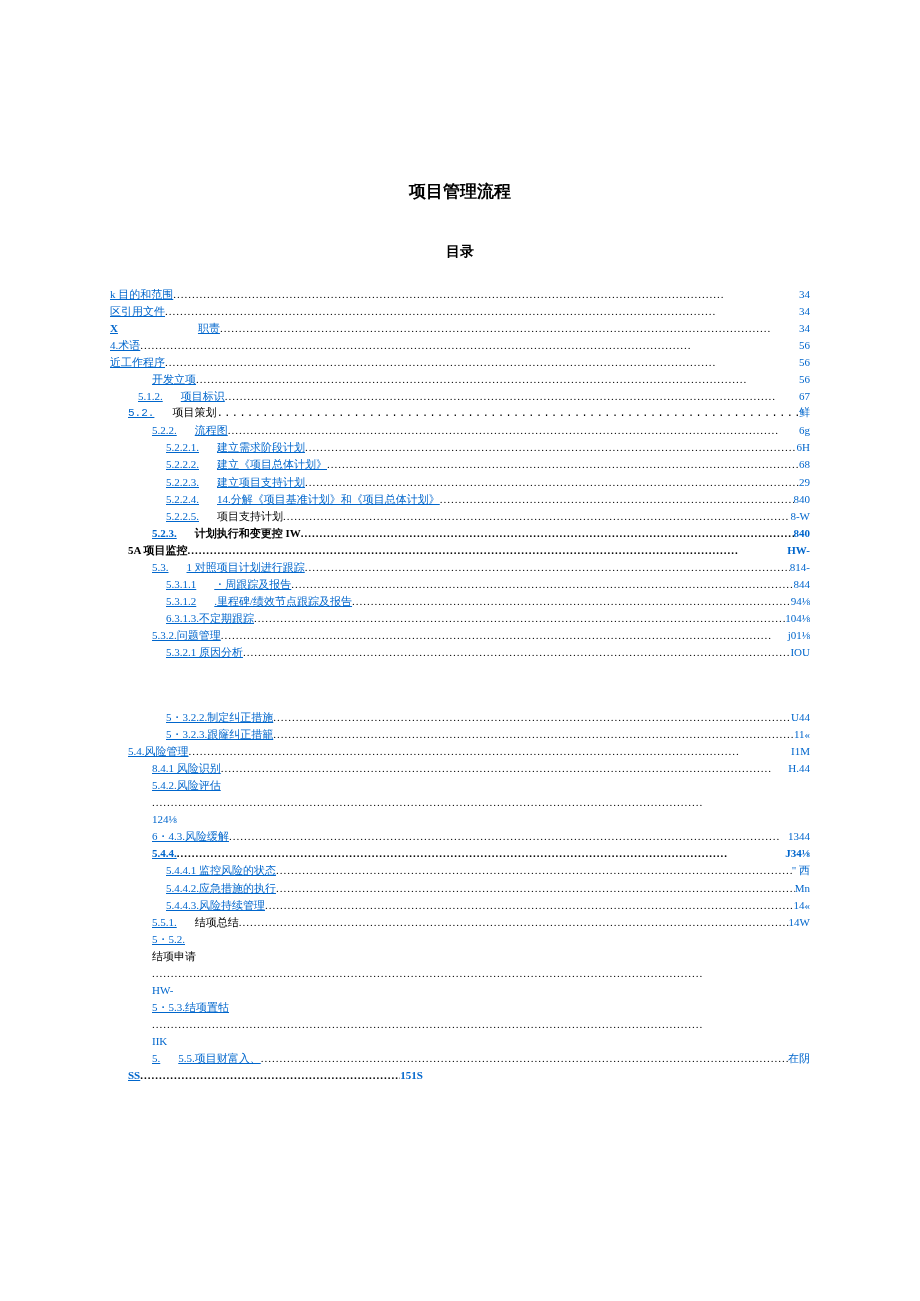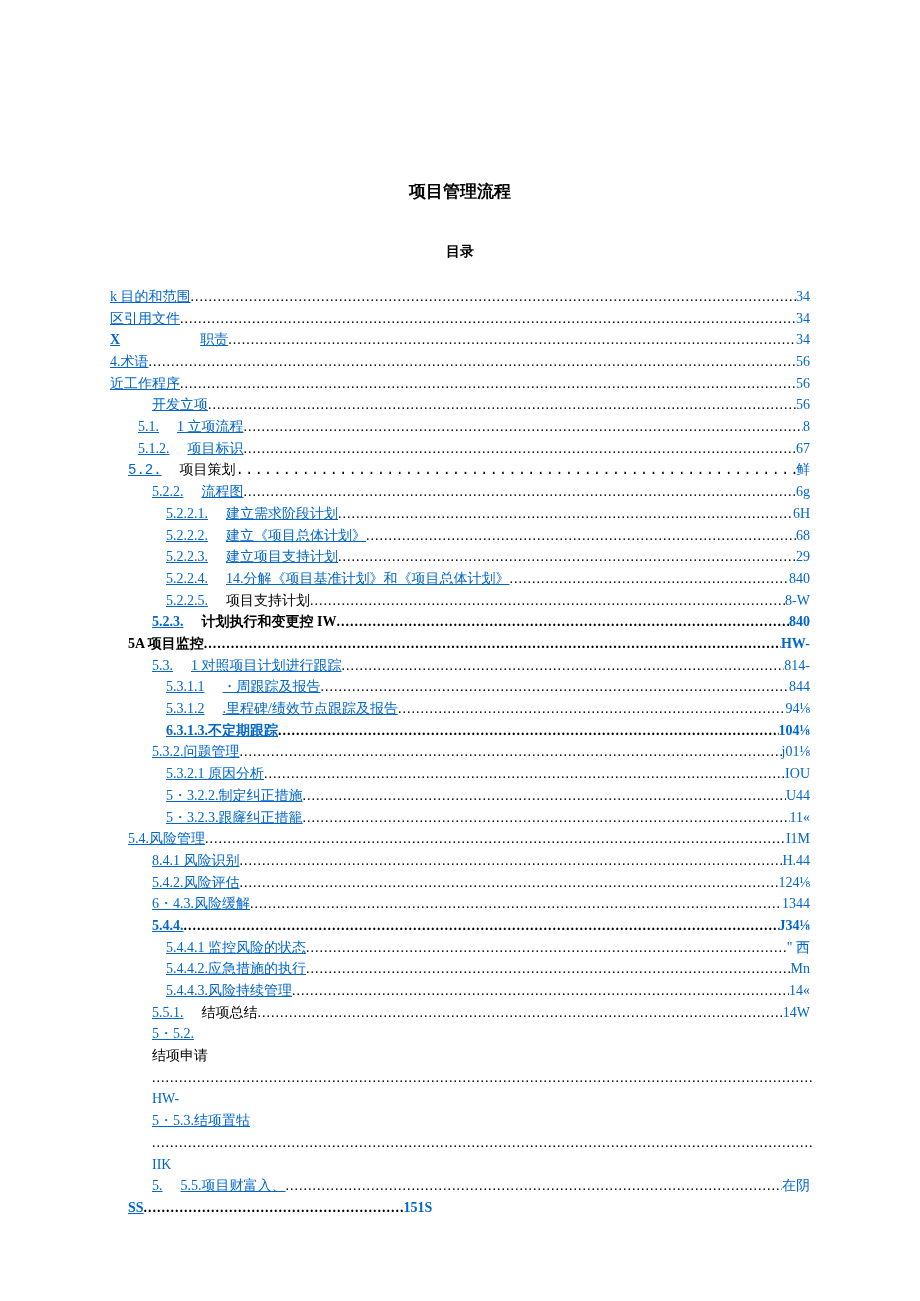--- a/index.html
+++ b/index.html
@@ -16,21 +16,21 @@
       color: #000;
       margin-bottom: 40px;
     }
     .subtitle {
       text-align: center;
       font-size: 14px;
       font-weight: bold;
       color: #000;
       margin-bottom: 25px;
     }
-    .toc { font-size: 14px; line-height: 1.55; }
+    .toc { font-size: 11px; line-height: 1.55; }
     .toc-row {
       display: flex;
       align-items: baseline;
       white-space: nowrap;
     }
     .toc-link {
       color: #0066cc;
       text-decoration: underline;
     }
     .plain { color: #000; text-decoration: none; }
@@ -80,27 +80,20 @@
       <span class="toc-link">近工作程序</span>
       <span class="dots"></span>
       <span class="page">56</span>
     </div>
     <div class="toc-row" style="padding-left: 42px;">
       <span class="toc-link">开发立项</span>
       <span class="dots"></span>
       <span class="page">56</span>
     </div>
     <div class="toc-row" style="padding-left: 28px;">
-      <span class="toc-link">5.1.</span>
-      <span style="display: inline-block; width: 18px;"></span>
-      <span class="toc-link">1   立项流程</span>
-      <span class="dots"></span>
-      <span class="page">8</span>
-    </div>
-    <div class="toc-row" style="padding-left: 28px;">
       <span class="toc-link">5.1.2.</span>
       <span style="display: inline-block; width: 18px;"></span>
       <span class="toc-link">项目标识</span>
       <span class="dots"></span>
       <span class="page">67</span>
     </div>
     <div class="toc-row" style="padding-left: 18px; font-family: Liberation Mono, monospace;">
       <span class="toc-link">5.2.</span>
       <span style="display: inline-block; width: 18px;"></span>
       <span class="plain">项目策划</span>
@@ -175,56 +168,56 @@
       <span class="dots"></span>
       <span class="page">844</span>
     </div>
     <div class="toc-row" style="padding-left: 56px;">
       <span class="toc-link">5.3.1.2</span>
       <span style="display: inline-block; width: 18px;"></span>
       <span class="toc-link">.里程碑/绩效节点跟踪及报告</span>
       <span class="dots"></span>
       <span class="page">94⅛</span>
     </div>
-    <div class="toc-row" style="padding-left: 56px; font-weight: bold;">
+    <div class="toc-row" style="padding-left: 56px;">
       <span class="toc-link">6.3.1.3.不定期跟踪</span>
       <span class="dots"></span>
       <span class="page">104⅛</span>
     </div>
     <div class="toc-row" style="padding-left: 42px;">
       <span class="toc-link">5.3.2.问题管理</span>
       <span class="dots"></span>
       <span class="page">j01⅛</span>
     </div>
     <div class="toc-row" style="padding-left: 56px;">
       <span class="toc-link">5.3.2.1 原因分析</span>
       <span class="dots"></span>
       <span class="page">IOU</span>
     </div>
-    <div class="toc-row" style="padding-left: 56px;">
+    <div class="toc-row" style="padding-left: 56px; margin-top: 48px;">
       <span class="toc-link">5・3.2.2.制定纠正措施</span>
       <span class="dots"></span>
       <span class="page">U44</span>
     </div>
     <div class="toc-row" style="padding-left: 56px;">
       <span class="toc-link">5・3.2.3.跟窿纠正措籠</span>
       <span class="dots"></span>
       <span class="page">11«</span>
     </div>
     <div class="toc-row" style="padding-left: 18px;">
       <span class="toc-link">5.4.风险管理</span>
       <span class="dots"></span>
       <span class="page">I1M</span>
     </div>
     <div class="toc-row" style="padding-left: 42px;">
       <span class="toc-link">8.4.1 风险识别</span>
       <span class="dots"></span>
       <span class="page">H.44</span>
     </div>
-    <div class="toc-row" style="padding-left: 42px;">
+    <div class="toc-row" style="padding-left: 42px; flex-direction: column;">
       <span class="toc-link">5.4.2.风险评估</span>
       <span class="dots"></span>
       <span class="page">124⅛</span>
     </div>
     <div class="toc-row" style="padding-left: 42px;">
       <span class="toc-link">6・4.3.风险缓解</span>
       <span class="dots"></span>
       <span class="page">1344</span>
     </div>
     <div class="toc-row" style="padding-left: 42px;">

